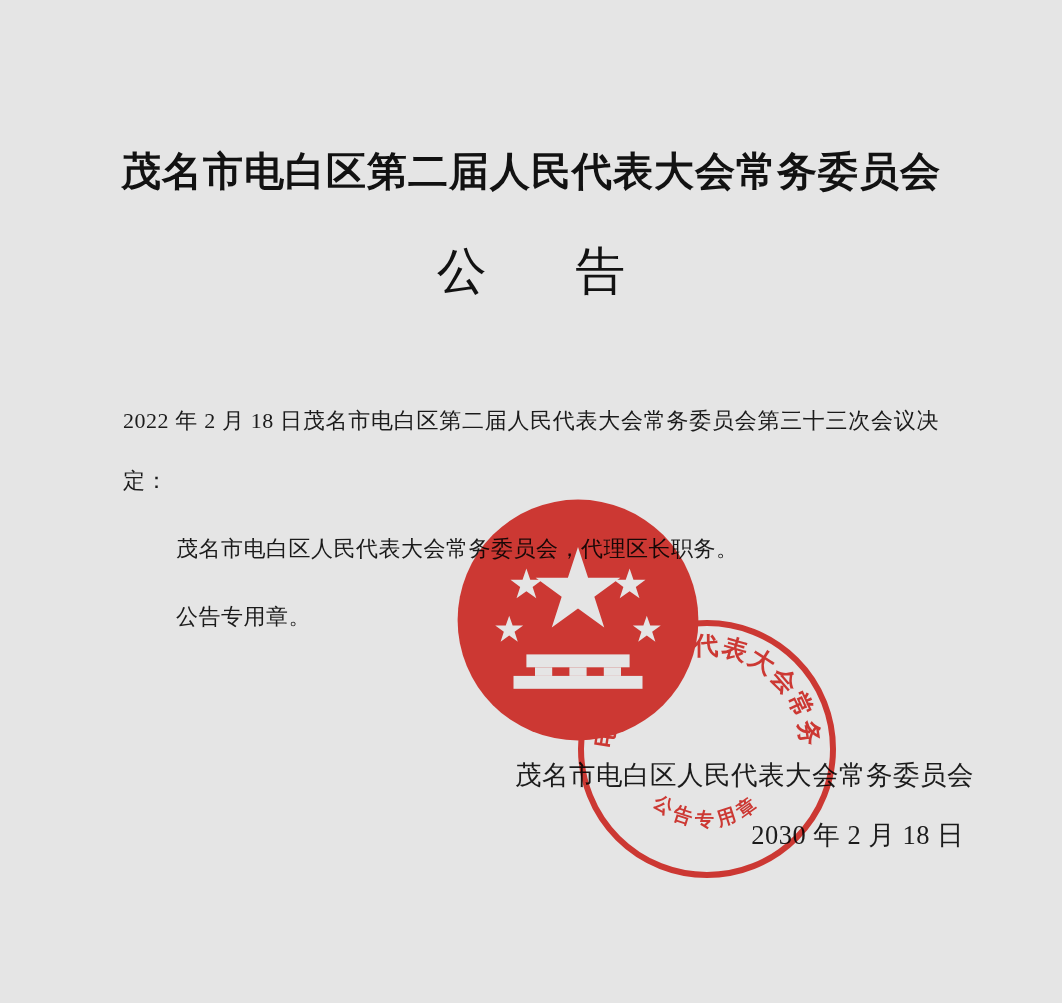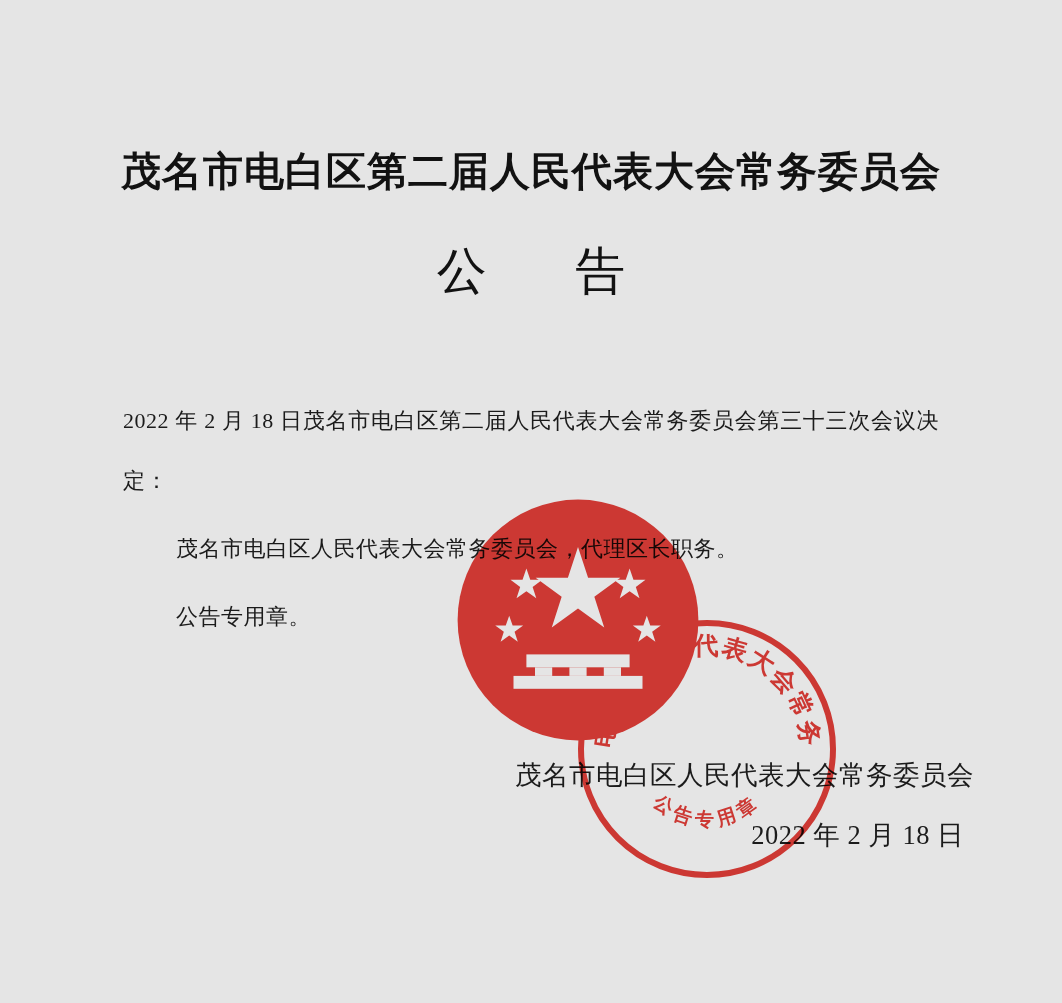--- a/index.html
+++ b/index.html
@@ -156,21 +156,21 @@
   <h2 class="doc-subtitle">公  告</h2>
 
   <div class="body-block">
     <p class="para para-lead">2022 年 2 月 18 日茂名市电白区第二届人民代表大会常务委员会第三十三次会议决定：</p>
     <p class="para indent">茂名市电白区人民代表大会常务委员会，代理区长职务。</p>
     <p class="para indent">公告专用章。</p>
   </div>
 
   <div class="sign-block">
     <div class="sign-line">茂名市电白区人民代表大会常务委员会</div>
-    <div class="sign-date">2022 年 2 月 18 日</div>
+    <div class="sign-date">2030 年 2 月 18 日</div>
   </div>
 
   <div class="seal">
     <div class="seal-inner"></div>
     <svg viewBox="0 0 258 258" xmlns="http://www.w3.org/2000/svg" aria-hidden="true">
       <defs>
         <path id="arcTop" d="M 34,129 A 95,95 0 1 1 224,129" fill="none"></path>
         <path id="arcBottom" d="M 52,129 A 77,77 0 0 0 206,129" fill="none"></path>
       </defs>
       <text class="seal-arc-text">

